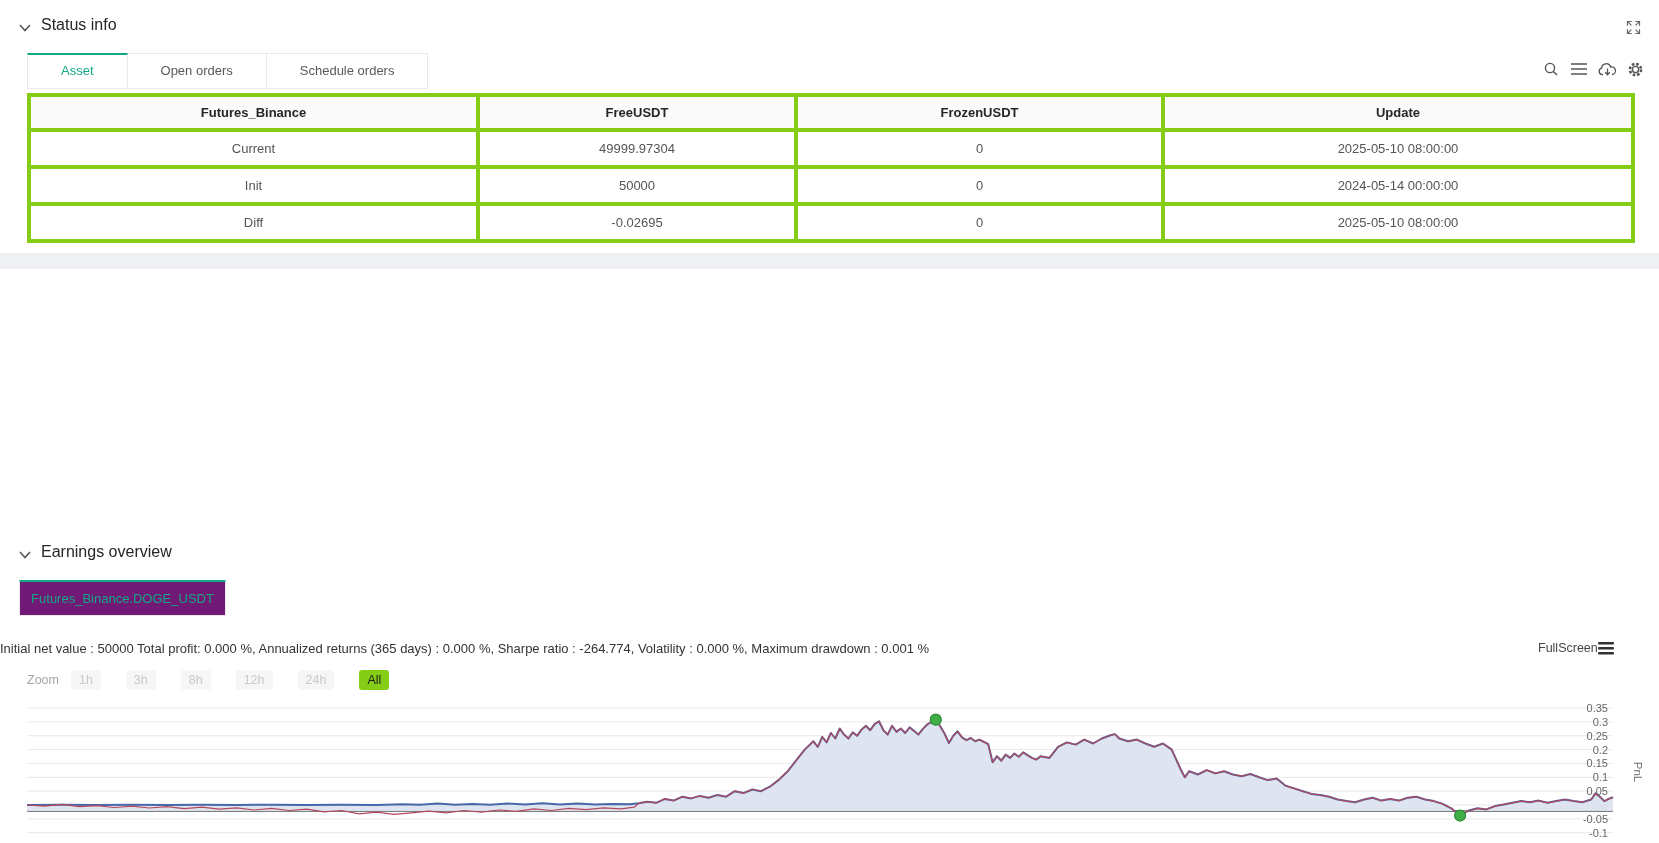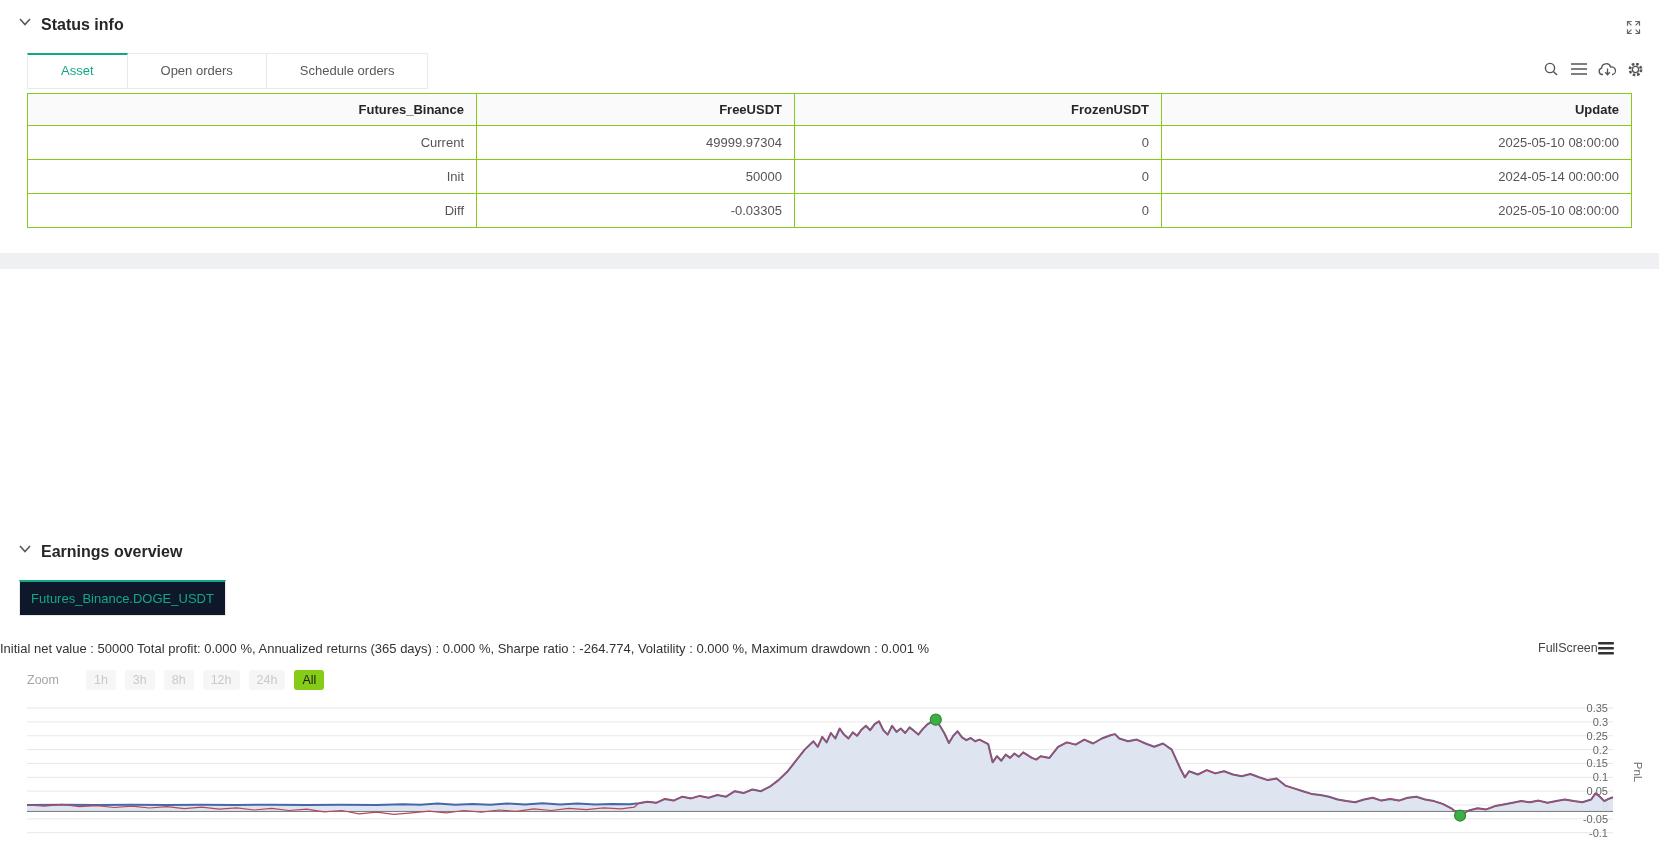--- a/index.html
+++ b/index.html
@@ -1,45 +1,45 @@
 <!DOCTYPE html>
 <html><head>
 <meta charset="utf-8">
 <style>
   html,body{margin:0;padding:0}
   body{width:1659px;height:843px;position:relative;overflow:hidden;background:#fff;
        font-family:"Liberation Sans",sans-serif;color:#333;font-size:13px}
   .abs{position:absolute}
   .card{background:#fff}
   
-  .sec-head{display:flex;align-items:flex-start;gap:10px;font-size:16px;font-weight:700;color:#262626}
+  .sec-head{display:flex;align-items:flex-end;gap:10px;font-size:16px;font-weight:400;color:#262626}
   .chev{display:inline-flex;width:12px;height:12px;align-items:center;cursor:pointer}
   
   .tabs{display:flex}
   .tab{padding:9px 33px;border:1px solid #e9e9e9;border-left-width:0;background:#fff;color:#595959;
        cursor:pointer;font-size:13px;line-height:16px;white-space:nowrap}
   .tab:first-child{border-left-width:1px}
   .tab.active{border-top:2px solid #13a884;color:#13a884;padding-top:8px}
   
   .icon-btn{display:inline-flex;align-items:center;justify-content:center;width:22px;height:22px;cursor:pointer;color:#545454}
   
   table.status{border-collapse:collapse;width:1604px;table-layout:fixed;font-size:13px}
-  table.status th,table.status td{border:1px solid #84cc16;padding:8px 12px;text-align:right;
+  table.status th,table.status td{border:4px solid #84cc16;padding:8px 12px;text-align:center;
        overflow:hidden;white-space:nowrap}
   table.status th{background:#fafafa;color:#262626;font-weight:700}
   table.status td{color:#555;height:17px}
   .c-blue{color:#4b92e5}
   .c-red{color:#e5484d}
   
-  .e-tab{border:1px solid #e9e9e9;border-top:2px solid #13a884;color:#13a884;background:#0f172a;
+  .e-tab{border:1px solid #e9e9e9;border-top:2px solid #13a884;color:#13a884;background:#701a75;
          padding:9px 0;width:205px;text-align:center;font-size:13px;cursor:pointer}
   .summary{font-size:13px;color:#333;white-space:nowrap}
   .fs-btn{display:flex;align-items:center;font-size:12.5px;color:#464646;cursor:pointer}
   .zoom-row{display:flex;align-items:center;gap:9px;font-size:12.5px}
-  .zoom-label{color:#a6a6a6;margin-right:18px}
+  .zoom-label{color:#a6a6a6;margin-right:3px}
   .zbtn{background:#f6f6f6;color:#c9c9c9;border-radius:3px;padding:3px 8px;cursor:pointer;line-height:14px}
   .zbtn.active{background:#84cc16;color:#1d1d1d;font-weight:400}
   svg text{font-family:"Liberation Sans",sans-serif}
   .divider{background:#eef0f4}
 </style>
 </head>
 <body>
 
 <div class="abs card" style="left:0;top:0;width:1659px;height:253px">
   <div class="abs sec-head" style="left:19px;top:16px">
@@ -113,21 +113,21 @@
           <td>2025-05-10 08:00:00</td>
         </tr>
         <tr>
           <td>Init</td>
           <td>50000</td>
           <td>0</td>
           <td>2024-05-14 00:00:00</td>
         </tr>
         <tr>
           <td class="c-red">Diff</td>
-          <td class="c-red">-0.03305</td>
+          <td class="c-red">-0.02695</td>
           <td>0</td>
           <td>2025-05-10 08:00:00</td>
         </tr>
       </tbody>
   </table>
 </div>
 
 <div class="abs divider" style="left:0;top:253px;width:1659px;height:16px"></div>
 
 <div class="abs card" style="left:0;top:269px;width:1659px;height:458px">
@@ -150,21 +150,21 @@
       <svg width="16" height="13" viewBox="0 0 16 13" fill="#333">
           <rect x="0" y="0" width="16" height="2.6" rx="1"></rect>
           <rect x="0" y="5" width="16" height="2.6" rx="1"></rect>
           <rect x="0" y="10" width="16" height="2.6" rx="1"></rect>
         </svg>
     </span>
   </div>
 
   <div class="abs zoom-row" style="left:27px;top:401px">
     <span class="zoom-label">Zoom</span>
-    <span style="display:inline-flex;gap:9px" id="zoom-buttons">
+    <span style="display:inline-flex;gap:25px" id="zoom-buttons">
         <span class="zbtn">1h</span>
         <span class="zbtn">3h</span>
         <span class="zbtn">8h</span>
         <span class="zbtn">12h</span>
         <span class="zbtn">24h</span>
         <span class="zbtn active">All</span>
       </span>
   </div>
 
   <svg class="abs" id="chart-svg" style="left:0;top:428px" width="1659" height="372" viewBox="0 0 1659 372">

